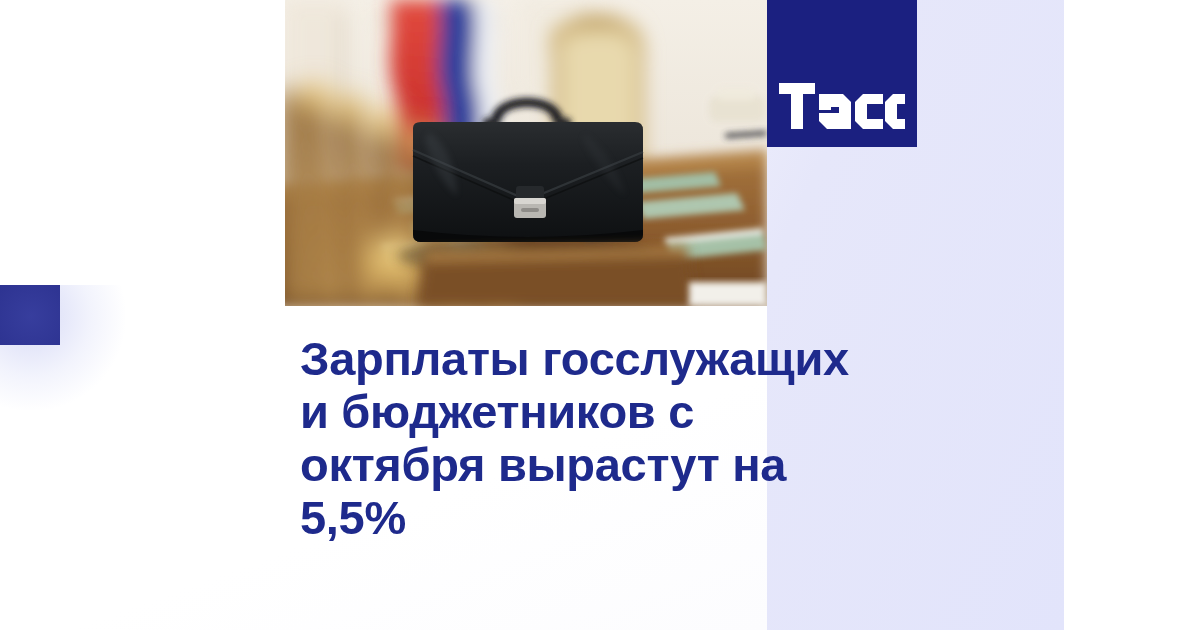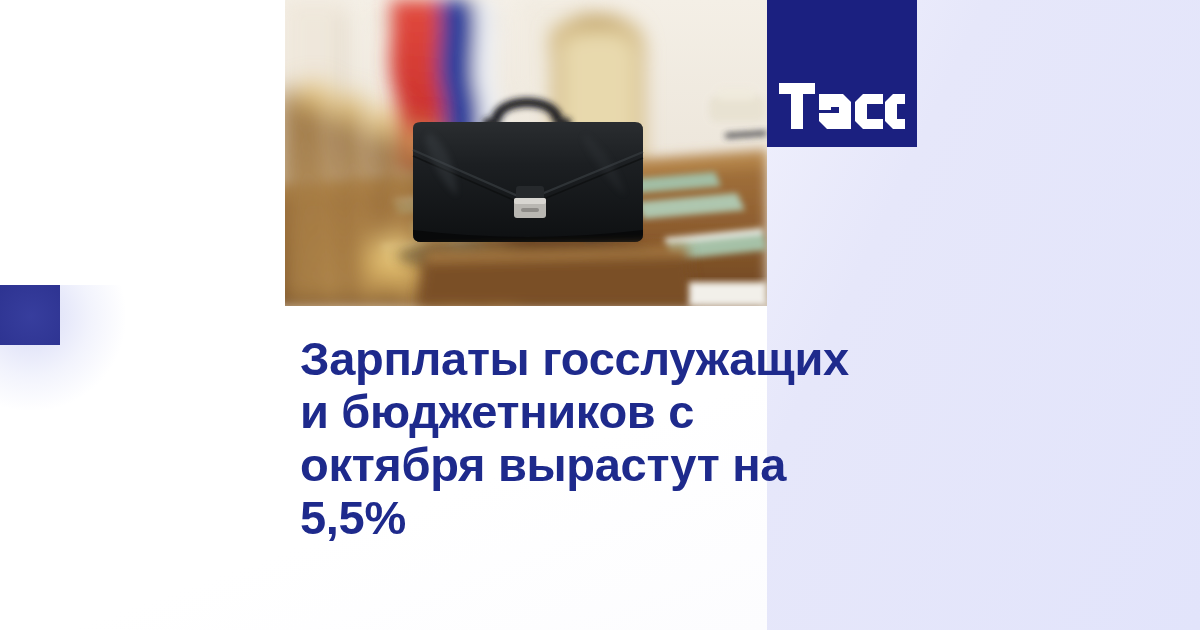--- a/index.html
+++ b/index.html
@@ -9,21 +9,21 @@
   body {
     width: 1200px;
     height: 630px;
     overflow: hidden;
     font-family: "Liberation Sans", sans-serif;
     background: #ffffff;
   }
 
   .card {
     position: relative;
-    width: 1200px;
+    width: 1064px;
     height: 630px;
     overflow: hidden;
     background: #0ea5e9;
   }
 
   
   .bg-lavender {
     position: absolute;
     inset: 0;
     background: linear-gradient(115deg, #ffffff 0%, #ffffff 34%, #f3f3fd 48%, #e6e7fa 66%, #e2e4fb 100%);

